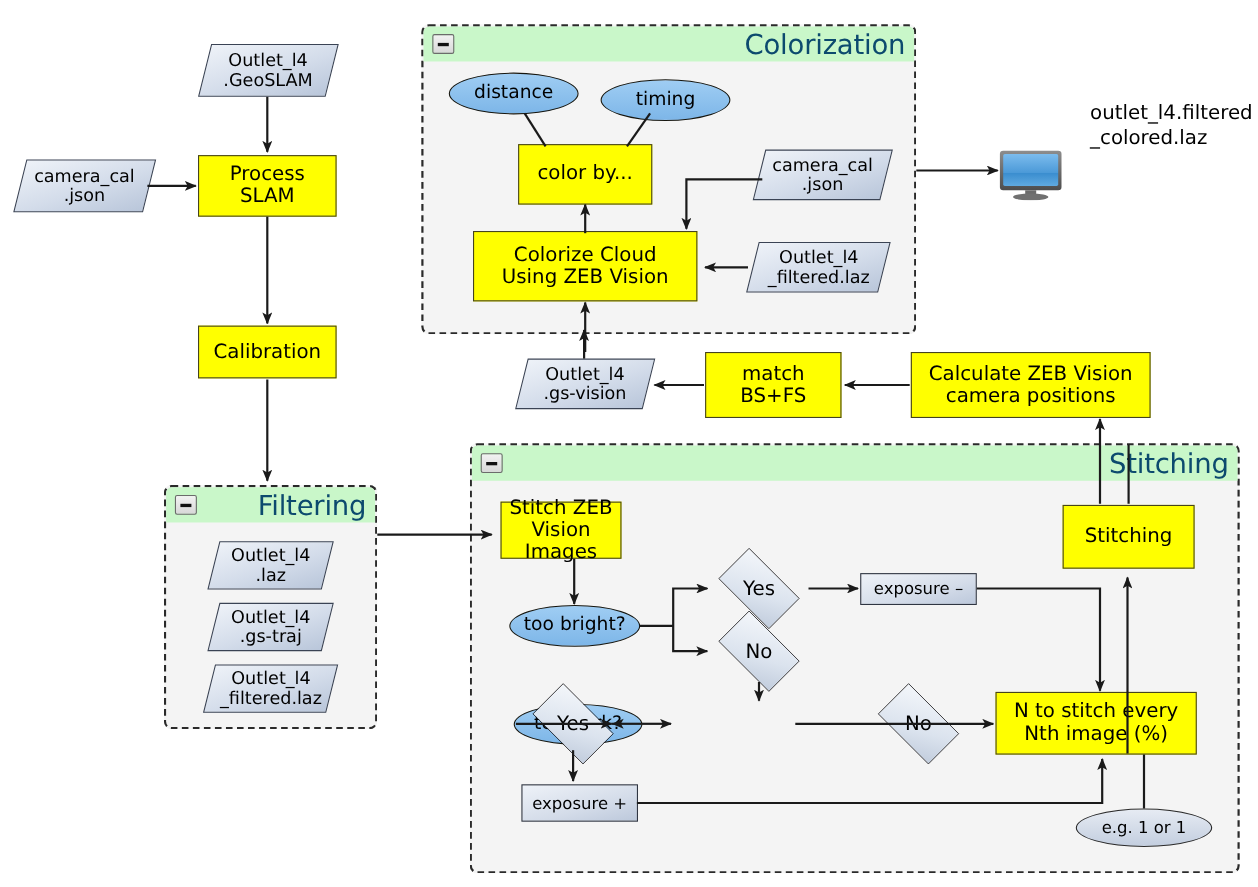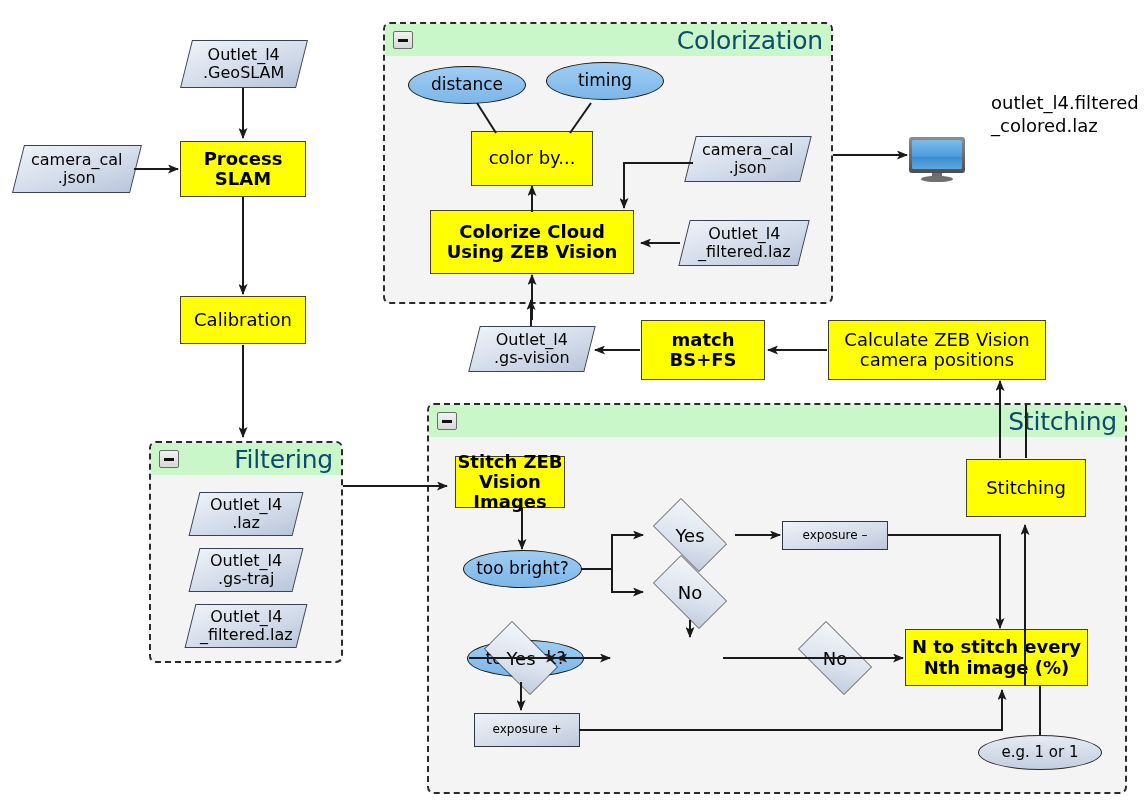--- a/index.html
+++ b/index.html
@@ -75,21 +75,21 @@
     color: #000;
     white-space: pre-line;
   }
 
   
   .proc {
     background: #ffff00;
     border: 1.5px solid #45431f;
     font-size: 18px;
   }
-  .proc.bold { font-weight: bold; }
+  .proc.bold { font-weight: normal; }
 
   
   .data-node {
     background: linear-gradient(160deg, #eef2f8 0%, #d3dcea 55%, #b9c6da 100%);
     border: 1.5px solid #3a4354;
     font-size: 16px;
     transform: skewX(-14deg);
   }
   .data-node > span { display: block; transform: skewX(14deg); }
 
@@ -124,21 +124,21 @@
     position: absolute;
     left: 0; top: 0; right: 0; bottom: 0;
     display: flex; align-items: center; justify-content: center;
     font-size: 18px; color: #000;
   }
 
   
   .plain-box {
     background: linear-gradient(165deg, #eef2f8 0%, #d4dce9 60%, #bcc8db 100%);
     border: 1.5px solid #2f3542;
-    font-size: 12px;
+    font-size: 15px;
   }
 
   
   .monitor { position: absolute; z-index: 3; }
   .caption {
     position: absolute;
     font-size: 18px;
     color: #000;
     line-height: 1.25;
     white-space: pre-line;
@@ -281,21 +281,21 @@
 .gs-traj</span>
   </div>
   <div class="node data-node" style="left:190px; top:604px; width:112px; height:44px;">
     <span>Outlet_l4
 _filtered.laz</span>
   </div>
 
   <div class="node ellipse" style="left:408px; top:66px; width:118px; height:38px;">
     <span>distance</span>
   </div>
-  <div class="node ellipse" style="left:546px; top:62px; width:118px; height:38px;">
+  <div class="node ellipse" style="left:546px; top:72px; width:118px; height:38px;">
     <span>timing</span>
   </div>
 
   <div class="node proc" style="left:471px; top:131px; width:122px; height:55px;">
     <span>color by...</span>
   </div>
 
   <div class="node proc bold" style="left:430px; top:210px; width:204px; height:64px;">
     <span>Colorize Cloud
 Using ZEB Vision</span>

